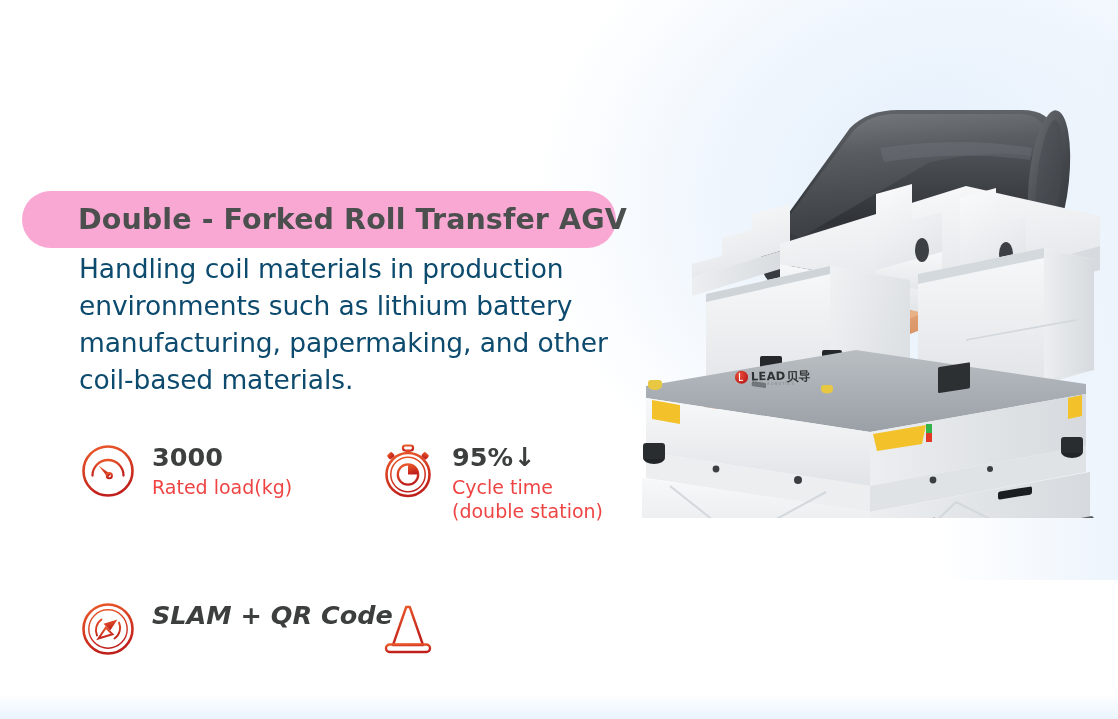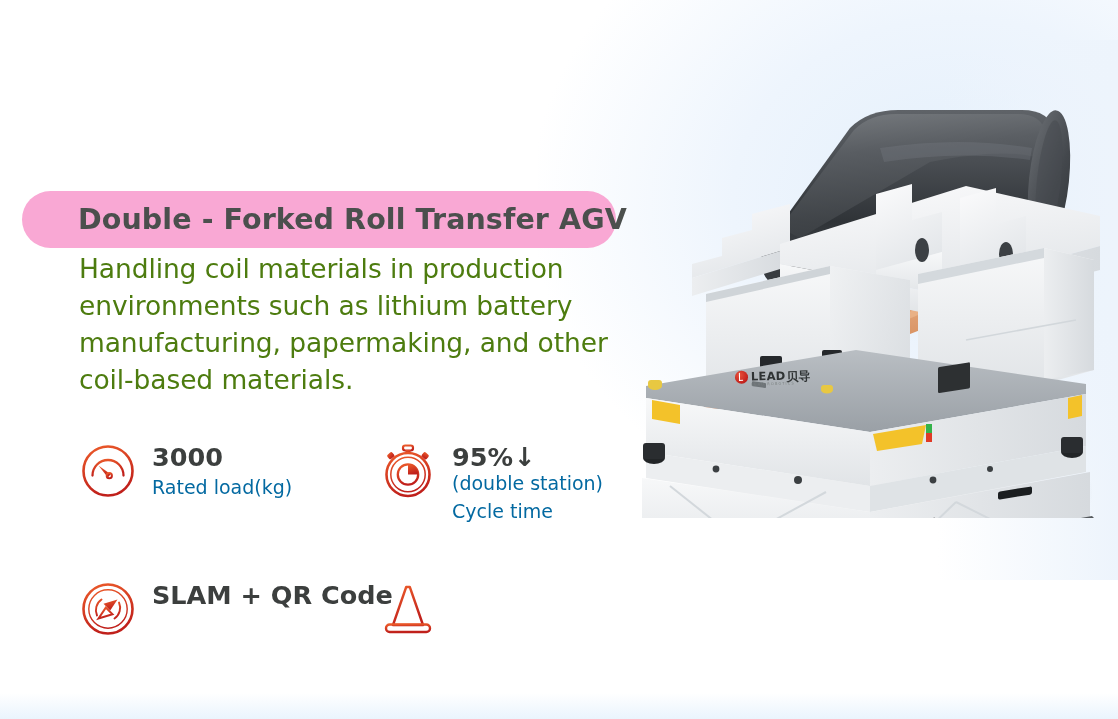--- a/index.html
+++ b/index.html
@@ -78,36 +78,36 @@
     white-space: nowrap;
   }
 
   .description {
     position: absolute;
     left: 79px;
     top: 250px;
     width: 560px;
     font-size: 26.5px;
     line-height: 37px;
-    color: #4d7c0f;
+    color: #0c4a6e;
     font-weight: 400;
     letter-spacing: -0.1px;
   }
 
   
   .features {
     position: absolute;
     left: 79px;
     top: 440px;
     width: 570px;
   }
   .feature-row {
     display: flex;
   }
-  .feature-row.row2 { margin-top: 55px; }
+  .feature-row.row2 { margin-top: 75px; font-style: italic; }
 
   .feature {
     display: flex;
     align-items: flex-start;
   }
   .feature.col1 { width: 300px; }
   .feature.col2 { width: 270px; }
 
   .feature-icon {
     width: 58px;
@@ -129,21 +129,21 @@
   }
   .arrow-down {
     font-size: 26px;
     font-weight: 700;
     line-height: 1;
     margin-left: 1px;
     color: #3c3f3e;
   }
   .feature-label {
     font-size: 19px;
-    color: #0369a1;
+    color: #ef4444;
     line-height: 24px;
     margin-top: 4px;
     white-space: nowrap;
   }
 
   
   .agv-wrap {
     position: absolute;
     left: 630px;
     top: 88px;
@@ -282,22 +282,22 @@
 
               <circle cx="29" cy="32.5" r="10.2" fill="none" stroke="url(#gradRed2)" stroke-width="2.3"></circle>
               <path d="M29 32.5 L29 22.3 A10.2 10.2 0 0 1 39.2 32.5 Z" fill="url(#gradRed2)"></path>
             </svg>
           </span>
           <div class="feature-text">
             <div class="feature-value">
               <span>95%</span>
               <span class="arrow-down">↓</span>
             </div>
+            <div class="feature-label">Cycle time</div>
             <div class="feature-label" style="margin-top:0">(double station)</div>
-            <div class="feature-label">Cycle time</div>
           </div>
         </div>
       </div>
 
       <div class="feature-row row2">
 
         <div class="feature col1">
           <span class="feature-icon">
             <svg viewBox="0 0 58 58">
               <defs>

